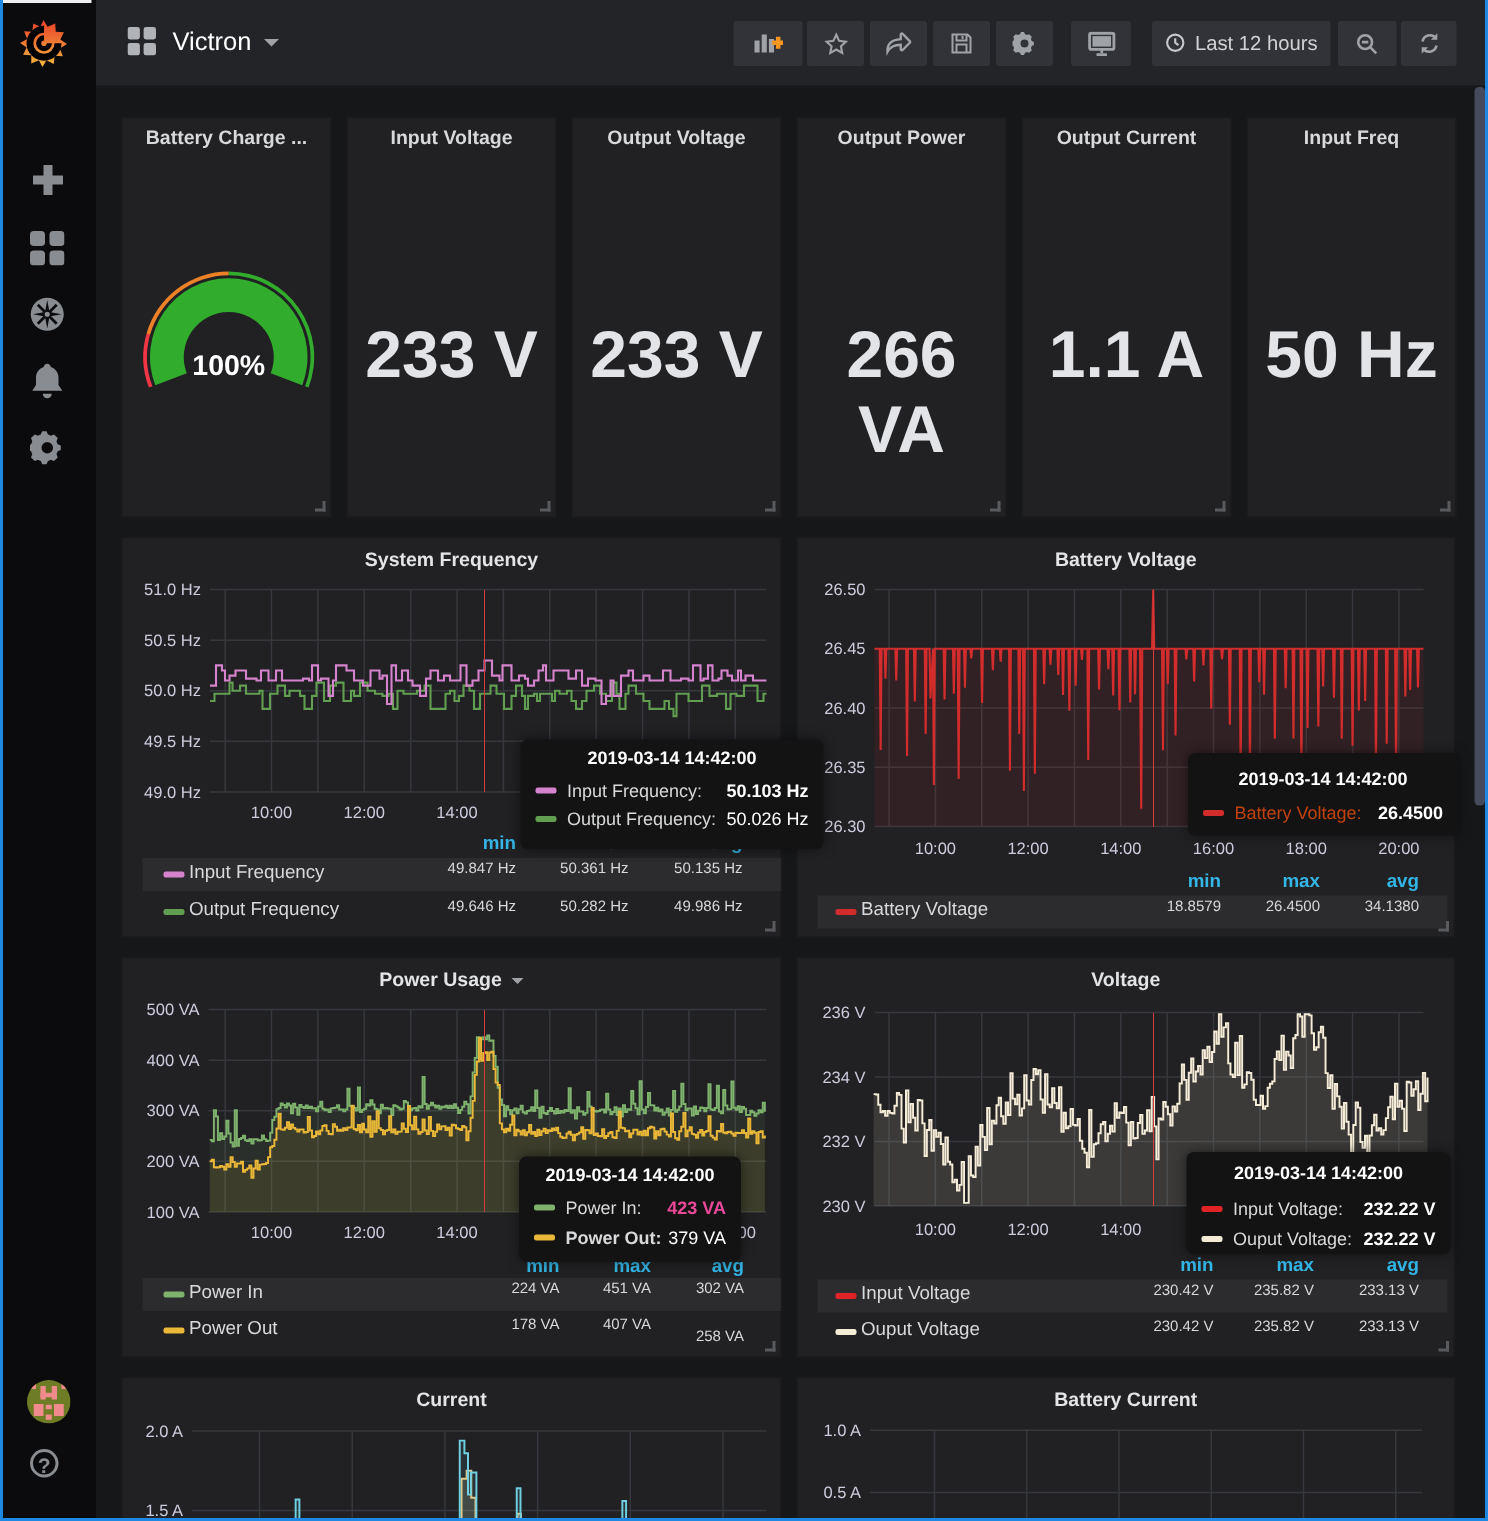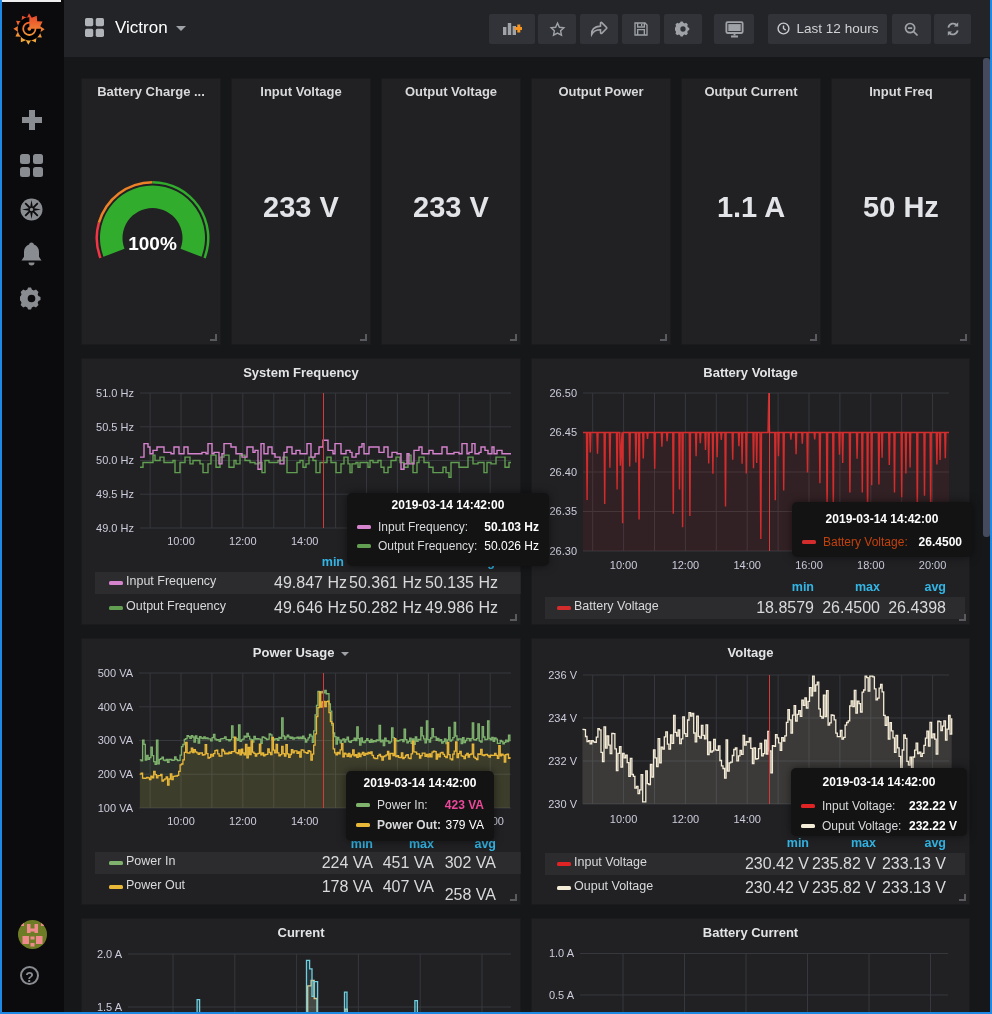--- a/index.html
+++ b/index.html
@@ -1,22 +1,22 @@
 <!DOCTYPE html>
 <html><head><meta charset="utf-8"><style>
 *{margin:0;padding:0;box-sizing:border-box}
 body{width:992px;height:1014px;background:#161719;font-family:"Liberation Sans",sans-serif;position:relative;overflow:hidden}
 .panel{position:absolute;background:#212124;border:1px solid #1b1b1e}
 .ptitle{position:absolute;top:5px;left:0;right:0;text-align:center;font-size:13px;font-weight:bold;color:#d8d9da;white-space:nowrap;overflow:hidden}
-.bigval{position:absolute;top:112px;left:0;right:0;text-align:center;font-size:29px;font-weight:bold;color:#e2e4e7}
+.bigval{position:absolute;top:133px;left:0;right:0;text-align:center;font-size:44px;font-weight:bold;color:#e2e4e7}
 .rsz{position:absolute;right:3px;bottom:3px;width:7px;height:7px;border-right:2px solid #585a5e;border-bottom:2px solid #585a5e}
 .gtitle{position:absolute;top:6px;left:0;right:0;text-align:center;font-size:13px;font-weight:bold;color:#e3e4e6}
 .lgh{position:absolute;text-align:right;font-size:12.5px;font-weight:bold;color:#33b5e5;white-space:nowrap}
 .lgl{position:absolute;font-size:12.5px;color:#d8d9da;white-space:nowrap}
-.lgv{position:absolute;text-align:right;font-size:16px;color:#d8d9da;white-space:nowrap}
+.lgv{position:absolute;text-align:right;font-size:10px;color:#d8d9da;white-space:nowrap}
 .dash{position:absolute;width:14px;height:4px;border-radius:1.5px}
 .tt{position:absolute;background:#131314;border-radius:5px;font-size:12px;z-index:20;box-shadow:0 0 8px rgba(0,0,0,0.5);white-space:nowrap}
 .nbtn{position:absolute;top:14px;height:30px;background:#323338;border-radius:2px;text-align:center;line-height:30px;color:#d0d2d4;font-size:13.5px;font-weight:500}
 .nbtn svg{vertical-align:middle}
 </style></head><body>
 
 <div style="position:absolute;left:64px;top:0;width:928px;height:57px;background:#222428"></div>
 <div style="position:absolute;left:85px;top:18px"><svg width="19" height="19" viewBox="0 0 23 23">
       <rect x="0" y="0" width="10" height="10" rx="2" fill="#b0b3b8"></rect>
       <rect x="13" y="0" width="10" height="10" rx="2" fill="#b0b3b8"></rect>
@@ -137,20 +137,21 @@
 <div class="bigval">233 V</div>
 <div class="rsz"></div>
   </div>
 <div class="panel" style="left:381px;top:78px;width:140px;height:267px">
 <div class="ptitle">Output Voltage</div>
 <div class="bigval">233 V</div>
 <div class="rsz"></div>
   </div>
 <div class="panel" style="left:531px;top:78px;width:140px;height:267px">
 <div class="ptitle">Output Power</div>
+<div class="bigval">266 VA</div>
 <div class="rsz"></div>
   </div>
 <div class="panel" style="left:681px;top:78px;width:140px;height:267px">
 <div class="ptitle">Output Current</div>
 <div class="bigval">1.1 A</div>
 <div class="rsz"></div>
   </div>
 <div class="panel" style="left:831px;top:78px;width:140px;height:267px">
 <div class="ptitle">Input Freq</div>
 <div class="bigval">50 Hz</div>
@@ -252,21 +253,21 @@
     </div>
 <div style="position:absolute;left:0;top:0">
       <div class="lgh" style="left:242px;top:221px;width:40px">min</div>
       <div class="lgh" style="left:308px;top:221px;width:40px">max</div>
       <div class="lgh" style="left:374px;top:221px;width:40px">avg</div>
       <div style="position:absolute;left:13px;top:238px;width:420px;height:22px;background:rgba(255,255,255,0.05)"></div>
       <div class="dash" style="left:25px;top:247px;background:#d22c2c"></div>
       <div class="lgl" style="left:42px;top:240px">Battery Voltage</div>
       <div class="lgv" style="left:212px;top:240px;width:70px">18.8579</div>
       <div class="lgv" style="left:278px;top:240px;width:70px">26.4500</div>
-      <div class="lgv" style="left:344px;top:240px;width:70px">26.4398</div>
+      <div class="lgv" style="left:344px;top:240px;width:70px">34.1380</div>
     </div>
 <div class="rsz"></div>
   </div>
 
 <div class="panel" style="left:81px;top:638px;width:440px;height:267px">
 <div class="gtitle">Power Usage <span style="display:inline-block;vertical-align:middle;margin-left:3px;width:0;height:0;border-left:4.5px solid transparent;border-right:4.5px solid transparent;border-top:4.5px solid #9fa3a8"></span></div>
 <div style="position:absolute;left:0;top:0;width:440px;height:267px">
       <svg width="440" height="210" style="position:absolute;left:0;top:0">
         <line x1="57" y1="34.0" x2="429" y2="34.0" stroke="#36383d" stroke-width="1"></line>
         <line x1="57" y1="67.8" x2="429" y2="67.8" stroke="#36383d" stroke-width="1"></line>

